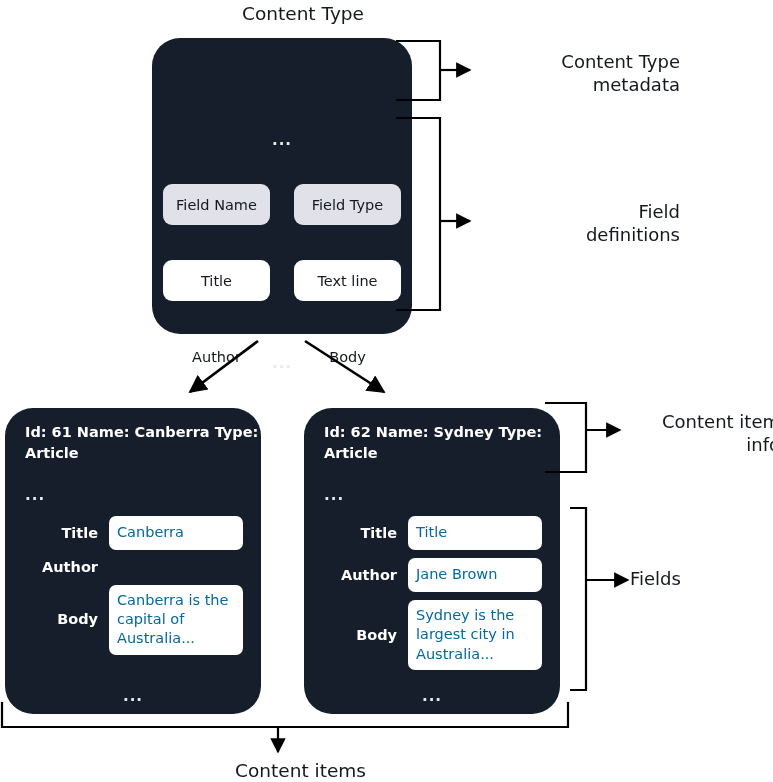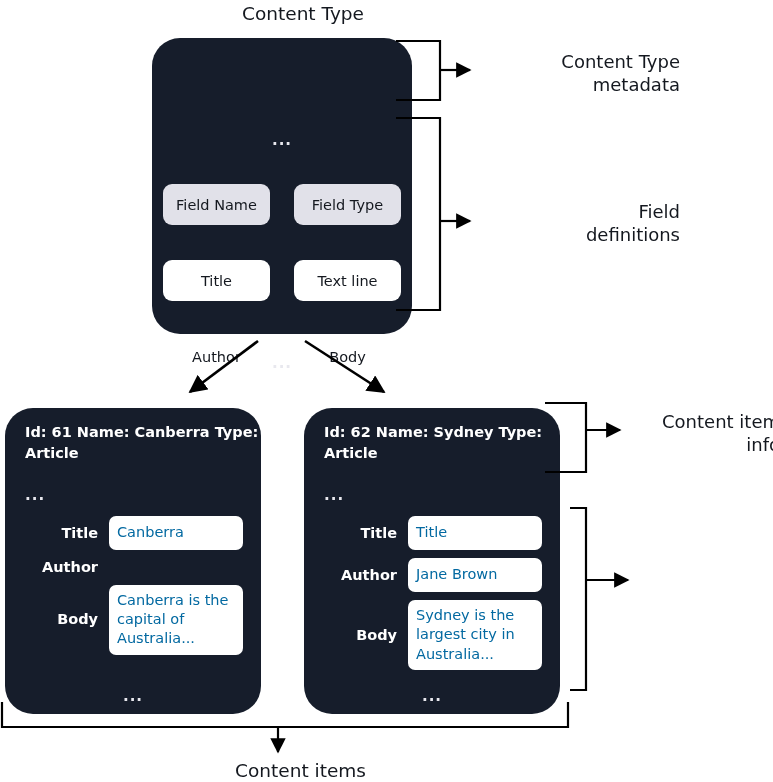--- a/index.html
+++ b/index.html
@@ -262,20 +262,21 @@
 largest city in
 Australia...</div>
       </div>
     </div>
 
     <div class="dots item-bottom-dots">...</div>
   </div>
 
   <div class="caption" id="cap-item-info">Content item
 info</div>
+  <div class="caption" id="cap-fields">Fields</div>
 
   <div class="caption" id="cap-content-items">Content items</div>
 
   <svg class="overlay" viewBox="0 0 773 782">
     <defs>
       <marker id="arrow" viewBox="0 0 10 10" refX="9" refY="5" markerWidth="7" markerHeight="7" orient="auto-start-reverse">
         <path d="M 0 0 L 10 5 L 0 10 z" fill="#000"></path>
       </marker>
     </defs>
 

